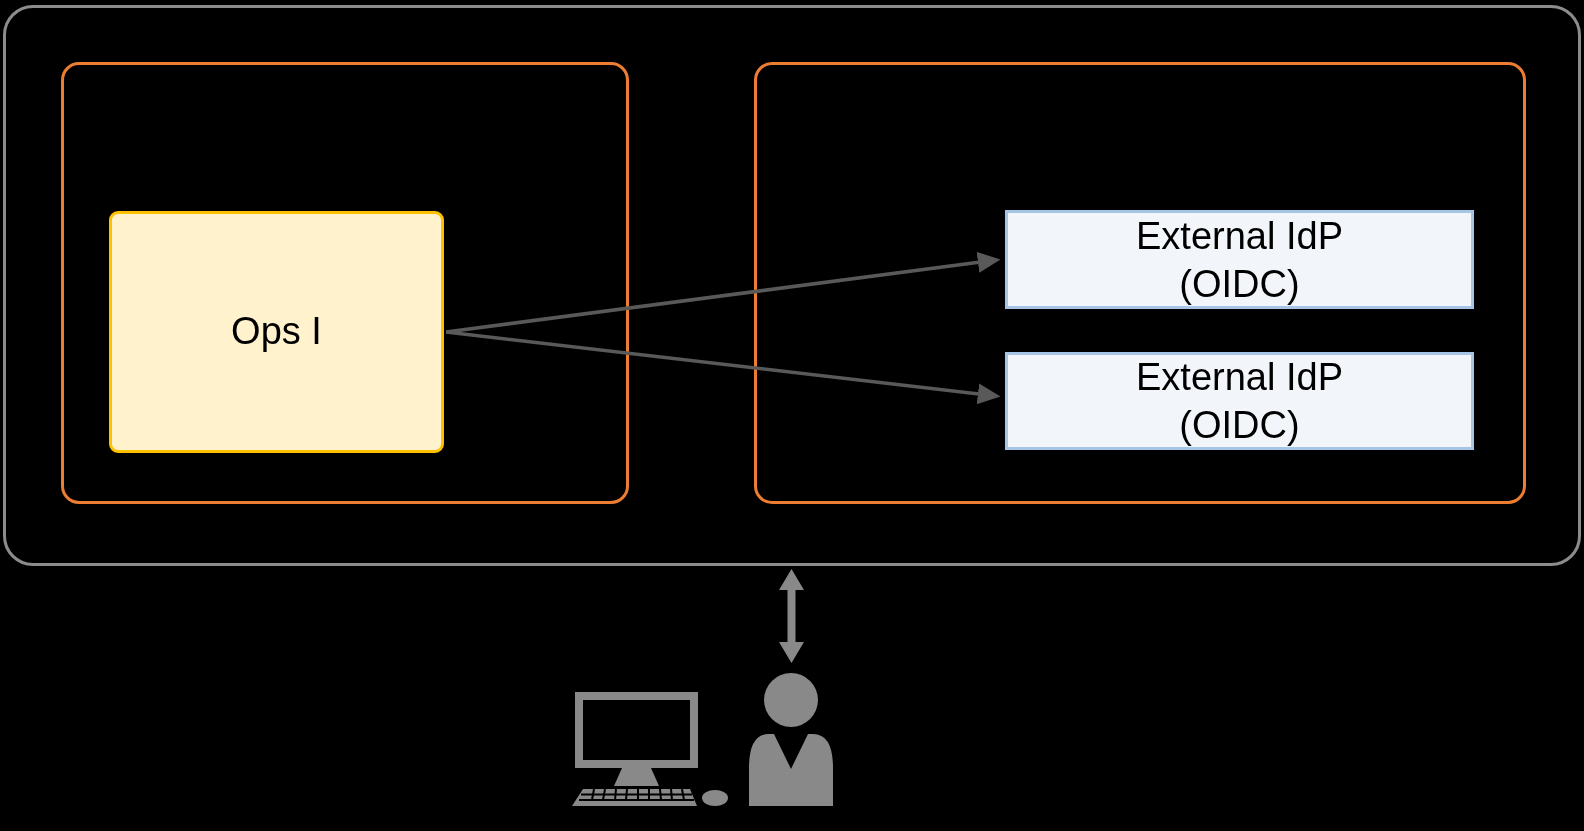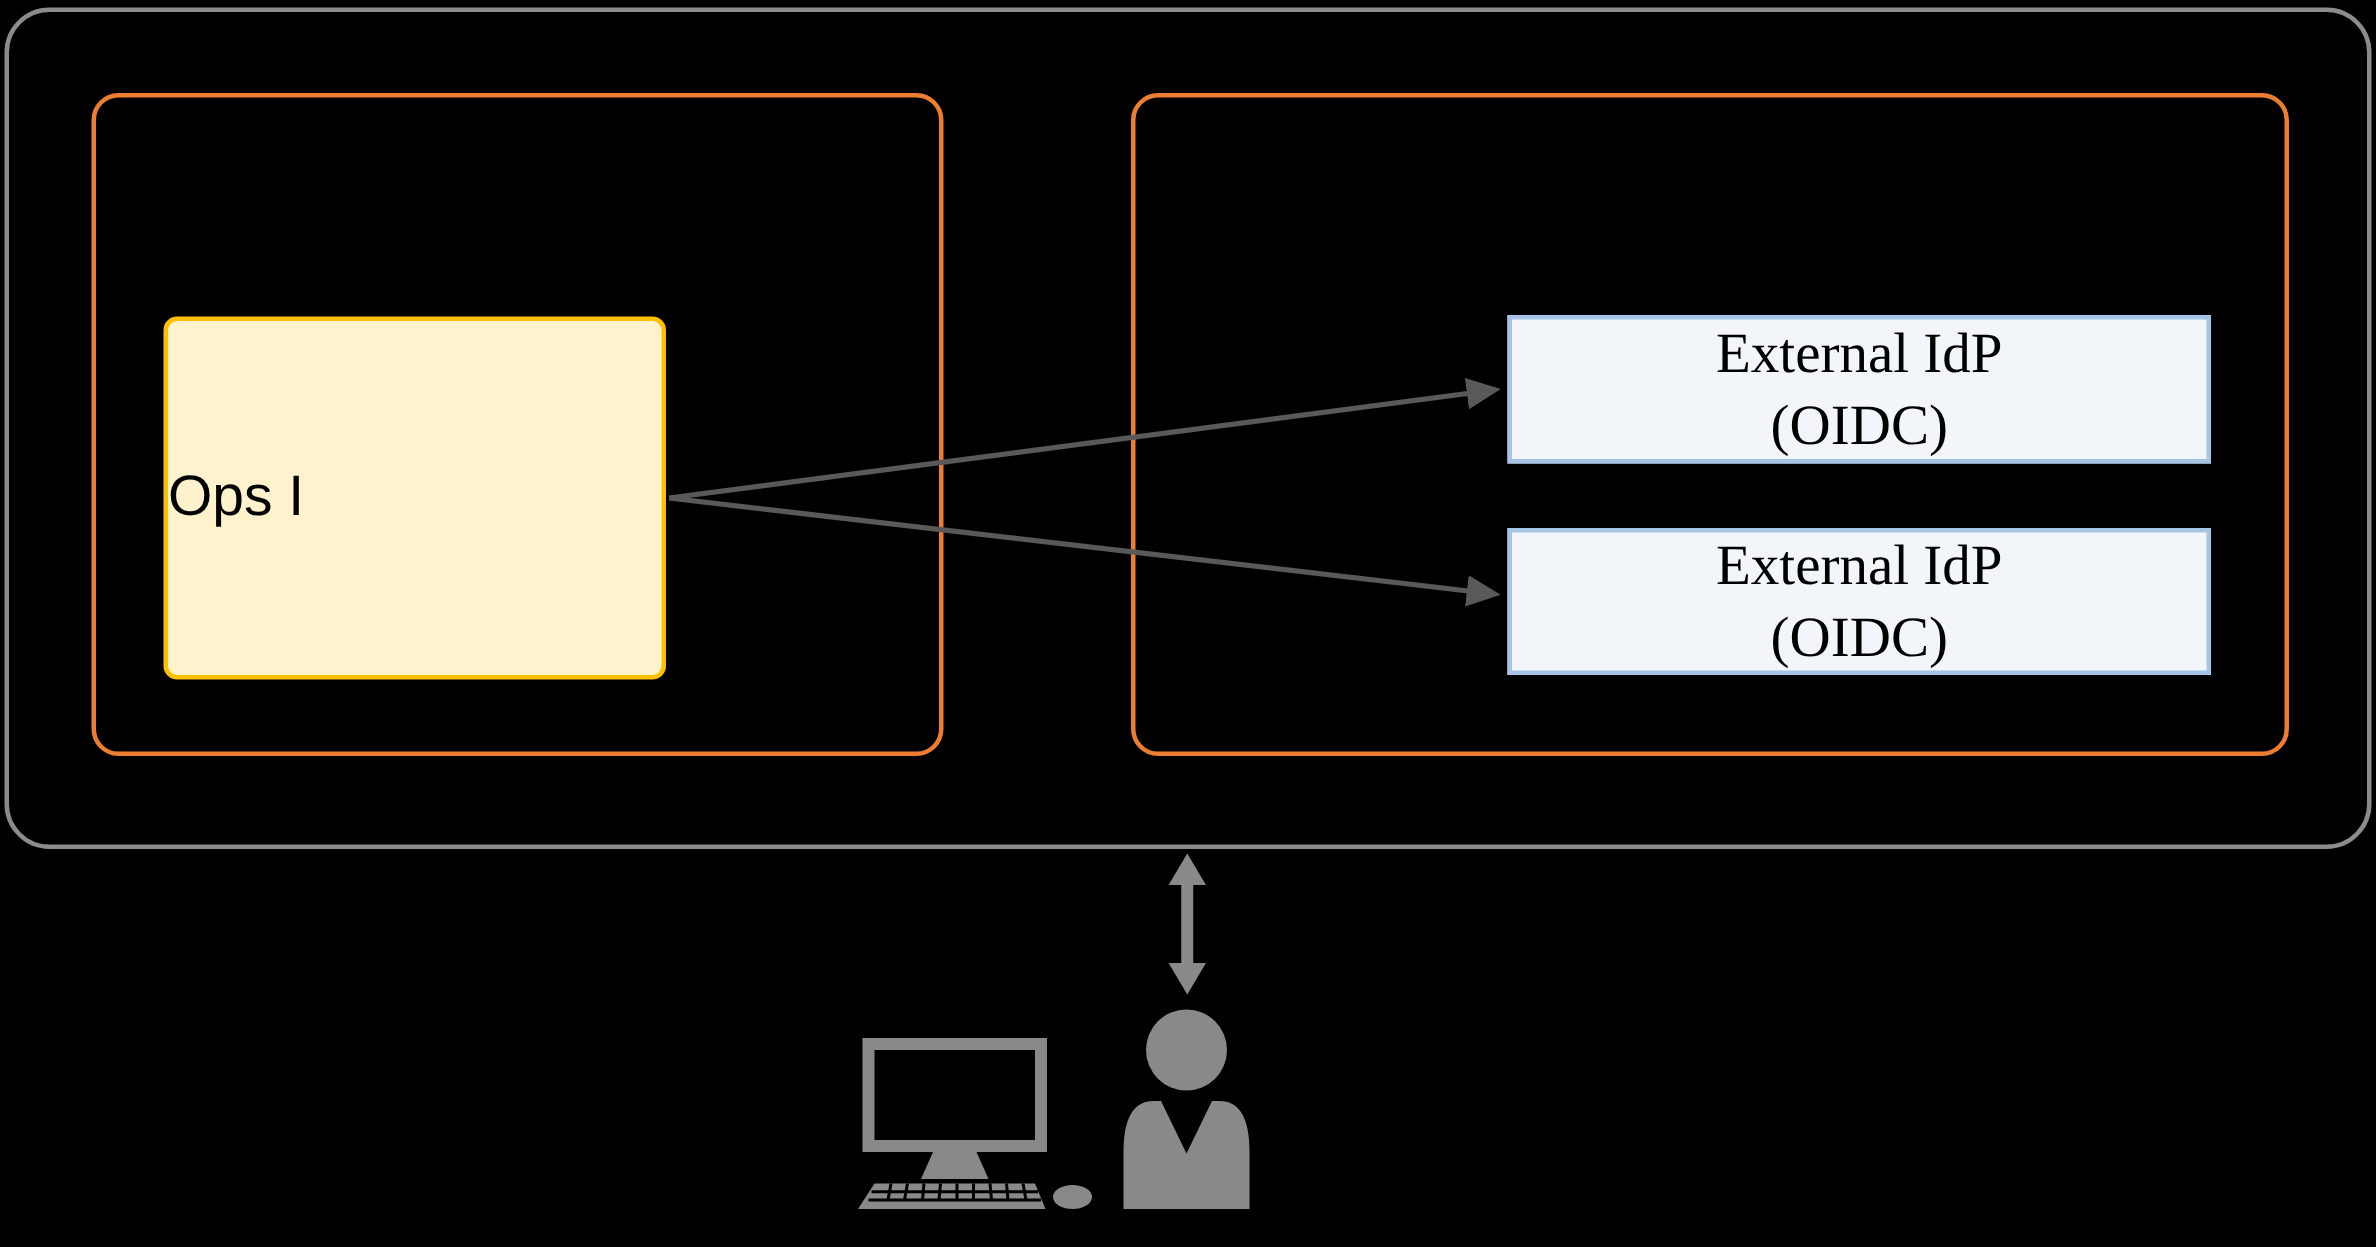--- a/index.html
+++ b/index.html
@@ -20,29 +20,29 @@
     position:absolute;top:62px;height:442px;
     border:3px solid #ED7D31;border-radius:18px;
     box-sizing:border-box;background:transparent;
   }
   .zone-left{left:61px;width:568px;}
   .zone-right{left:754px;width:772px;}
   .ops-box{
     position:absolute;left:109px;top:211px;width:335px;height:242px;
     background:#FFF2CC;border:3px solid #FFC000;border-radius:9px;
     box-sizing:border-box;
-    display:flex;align-items:center;justify-content:flex-start;
+    display:flex;align-items:center;justify-content:center;
     font-size:38px;line-height:1.2;
   }
   .idp-box{
     position:absolute;left:1005px;width:469px;
     background:#F2F6FB;border:3px solid #A6C4E5;
     box-sizing:border-box;
     display:flex;flex-direction:column;align-items:center;justify-content:center;
-    font-size:38px;line-height:48px;text-align:center;font-family:Liberation Serif, serif;
+    font-size:38px;line-height:48px;text-align:center;
   }
   .idp-1{top:210px;height:99px;}
   .idp-2{top:352px;height:98px;}
   svg.overlay{position:absolute;left:0;top:0;width:1584px;height:831px;pointer-events:none;}
 </style>
 </head>
 <body>
 
 <div class="canvas">
 

